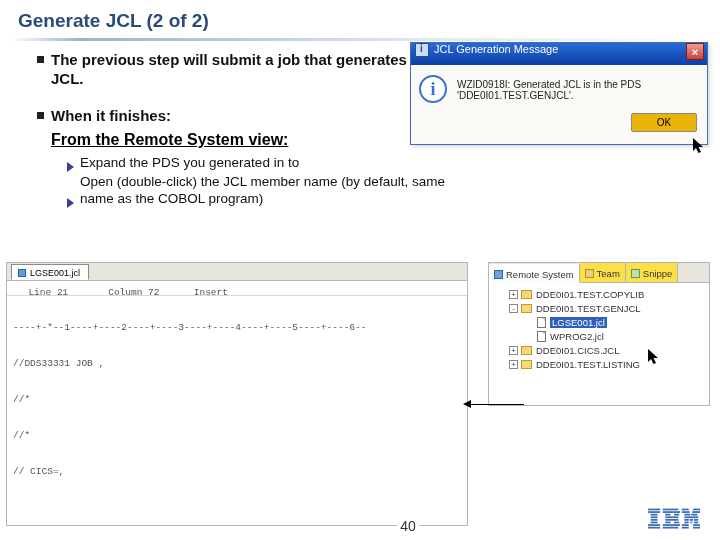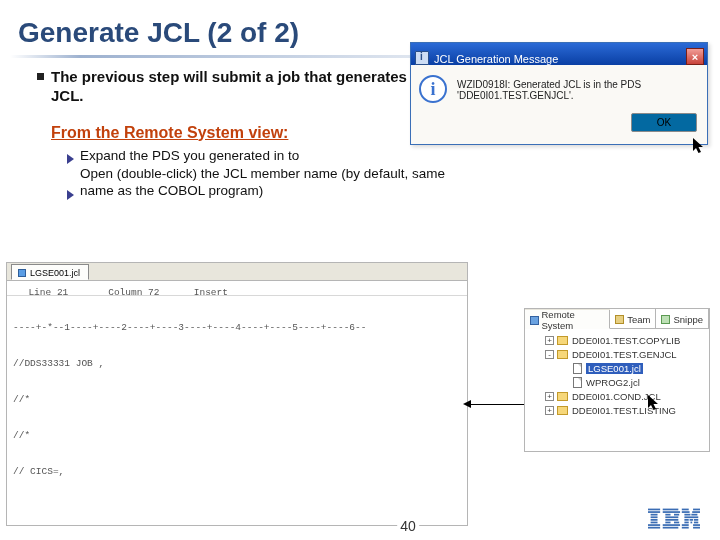--- a/index.html
+++ b/index.html
@@ -8,24 +8,24 @@
     font-family: Arial, sans-serif;
     background: #fff;
     position: relative;
     overflow: hidden;
   }
   .slide {
     width: 720px; height: 540px;
     position: relative;
   }
   .title {
-    font-size: 28px;
+    font-size: 19px;
     font-weight: bold;
     color: #2a4a7a;
-    padding: 17px 0 4px 18px;
+    padding: 10px 0 4px 18px;
   }
   .title-underline {
     height: 3px;
     margin-left: 10px;
     margin-right: 10px;
     margin-top: 2px;
     background: linear-gradient(to right, rgba(60,100,160,0) 0%, rgba(60,100,160,.5) 10%, rgba(60,100,160,.15) 60%, rgba(60,100,160,0) 100%);
   }
   .content {
     position: relative;
@@ -39,21 +39,21 @@
     color: #111;
     margin: 2px 0 6px 14px;
     line-height: 1.25;
     max-width: 380px;
   }
   .sq { width:7px; height:7px; background:#222; margin-top:5px; margin-right:7px; flex:0 0 auto;}
   .from-line {
     font-size: 16px;
     font-weight: bold;
     text-decoration: underline;
-    color:#c2410c;
+    color:#000000;
     margin: 2px 0 6px 28px;
   }
   .arrow-row {
     display:flex;
     align-items:flex-end;
     font-size:13.5px;
     color:#111;
     margin:2px 0 2px 44px;
     max-width: 380px;
     line-height:1.25;
@@ -73,21 +73,21 @@
     top:42px; right:12px;
     width:298px;
     border:1px solid #3a6fb7;
     font-family: Tahoma, sans-serif;
     background:#ece9d8;
     box-shadow: 2px 2px 4px rgba(0,0,0,.15);
   }
   .dlg-titlebar {
     height:22px;
     background:linear-gradient(to bottom,#2b6ad6,#0a3fa4);
-    display:flex; align-items:flex-end;
+    display:flex; align-items:flex-start;
     color:#fff;
     font-size:11px;
     padding-left:4px;
   }
   .dlg-ticon {
     width:14px; height:14px;
     background:#cdddf4;
     border:1px solid #294f8a;
     border-radius:1px;
     margin-right:5px;
@@ -123,21 +123,21 @@
   }
   .dlg-msg { font-size:10px; color:#222; padding-top:4px; }
   .dlg-buttons {
     display:flex;justify-content:flex-end;
     padding:4px 10px 12px 0;
     background:#faf9f5;
   }
   .ok-btn {
     width:66px;height:19px;
     font-size:10px;
-    background:#0369a1;
+    background:#eab308;
     border:1px solid #8a8a8a;
     border-radius:2px;
   }
   .cursor-img {
     position:absolute;
     right:14px; top:138px;
     pointer-events:none;
   }
 
   
@@ -182,38 +182,37 @@
     line-height:12px;
     color:#555;
     white-space:pre;
     overflow:hidden;
   }
 
   
   .remote {
     position:absolute;
     top:262px; right:10px;
-    width:186px; height:144px;
+    width:222px; height:144px;
     border:1px solid #b5b5b5;
     background:#fff;
     font-family: Tahoma, sans-serif;
-    margin-top: 46px;
   }
   .remote-tabs {
     height:20px;
     background:#e8e6dc;
     border-bottom:1px solid #b5b5b5;
     display:flex;
     font-size:9.5px;
   }
   .rtab {
     display:flex;align-items:center;gap:3px;
     padding:2px 5px 0 5px;
     border-right:1px solid #b5b5b5;
-    background:#ffffff;
+    background:#fde047;
     color:#333;
   }
   .rtab.active {
     background:#fdfdfb;
     border-bottom:1px solid #fdfdfb;
     position:relative; top:1px;
     height:19px;
   }
   .rtab-ico {width:9px;height:9px;background:#6aa2e0;border:1px solid #3361a0;}
   .rtree {
@@ -296,20 +295,24 @@
 
   <div class="title">Generate JCL (2 of 2)</div>
   <div class="title-underline"></div>
 
   <div class="content">
     <div class="bullet-row">
       <span class="sq"></span>
       <span>The previous step will submit a job that generates JCL.</span>
     </div>
     <div style="height:10px"></div>
+    <div class="bullet-row">
+      <span class="sq"></span>
+      <span>When it finishes:</span>
+    </div>
 
     <div class="from-line">From the Remote System view:</div>
 
     <div class="arrow-row">
       <span class="arrow-glyph"></span>
       <span>Expand the PDS you generated in to</span>
     </div>
     <div class="arrow-row">
       <span class="arrow-glyph"></span>
       <span>Open (double-click) the JCL member name (by default, same name as the COBOL program)</span>
@@ -397,21 +400,21 @@
           <span class="tlabel">LGSE001.jcl</span>
         </div>
         <div class="tnode indent2">
           <span style="width: 12px; display: inline-block;"></span>
           <span class="file-ico"></span>
           <span class="tlabel">WPROG2.jcl</span>
         </div>
         <div class="tnode indent1">
           <span class="expander">+</span>
           <span class="folder-ico"></span>
-          <span class="tlabel">DDE0I01.COND.JCL</span>
+          <span class="tlabel">DDE0I01.CICS.JCL</span>
         </div>
         <div class="tnode indent1">
           <span class="expander">+</span>
           <span class="folder-ico"></span>
           <span class="tlabel">DDE0I01.TEST.LISTING</span>
         </div>
       </div>
     <svg class="cursor2 mouse-cursor" viewBox="0 0 12 18">
         <path d="M0 0 L0 13 L3 10 L5.5 15 L8 14 L5.5 9 L10 9 Z" fill="#000"></path>
       </svg>

